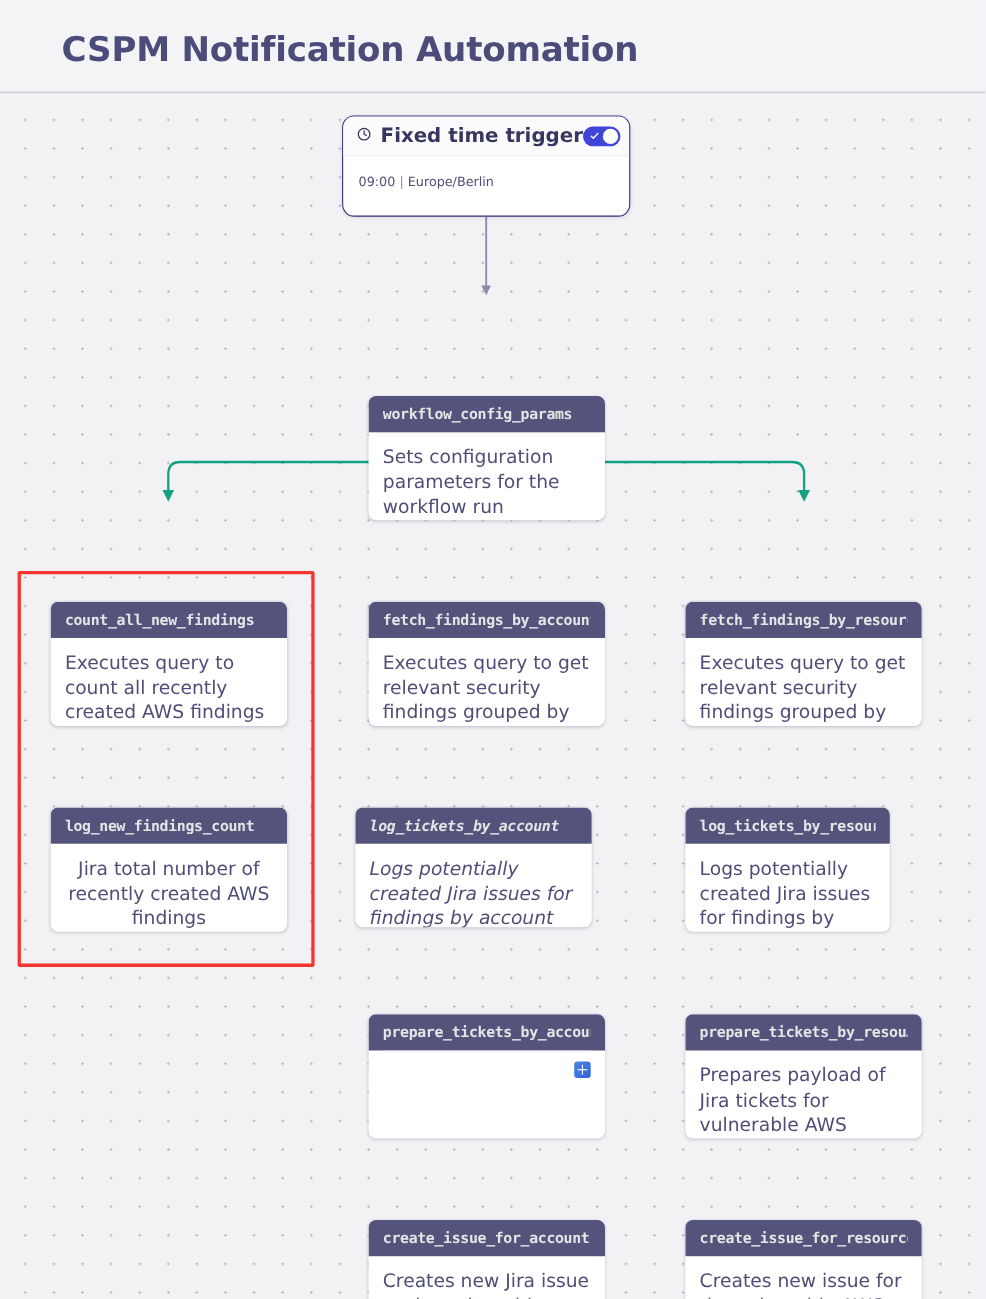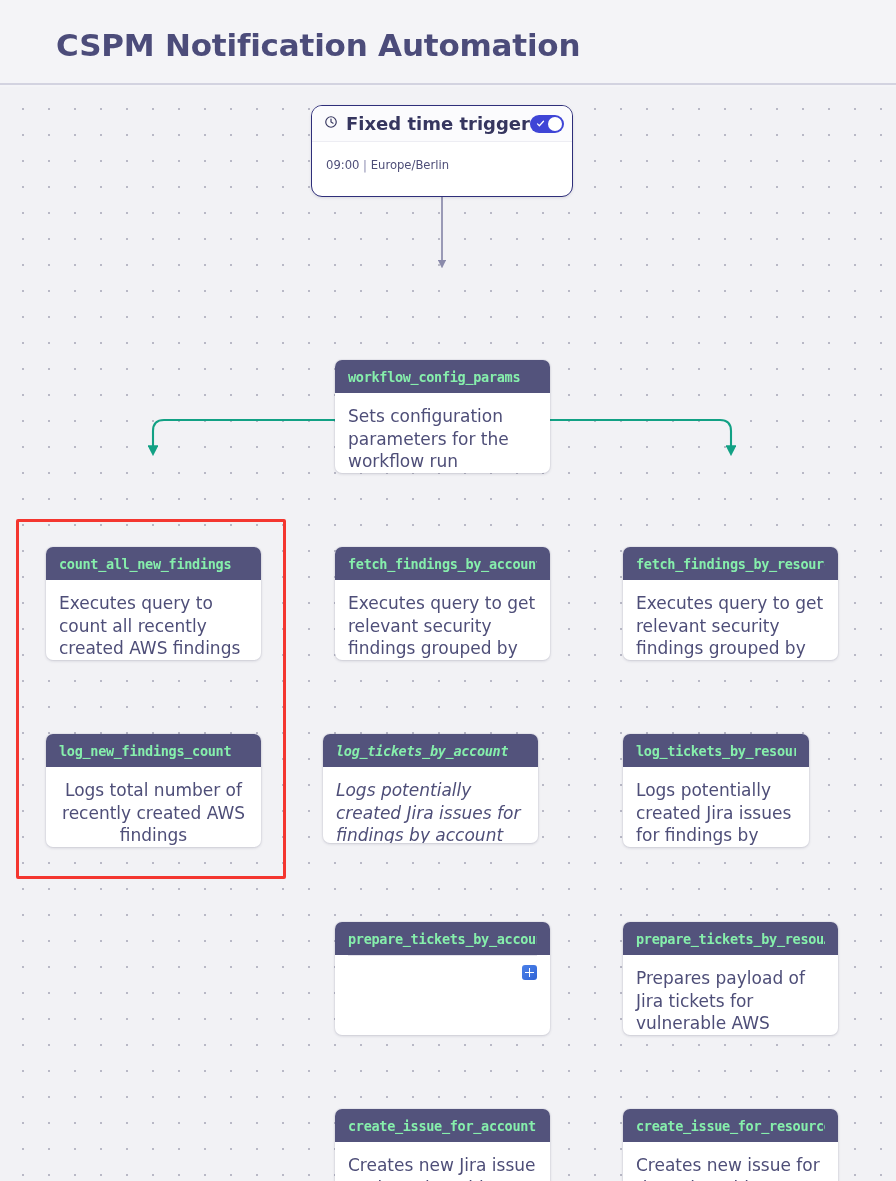--- a/index.html
+++ b/index.html
@@ -64,21 +64,21 @@
     overflow: hidden;
   }
   .node-header {
     background: #53537c;
     height: 33px;
     display: flex;
     align-items: center;
     padding: 0 13px;
   }
   .node-title {
-    color: #86efac;
+    color: #e5e5e5;
     font-size: 13.5px;
     font-weight: bold;
     font-family: "DejaVu Sans Mono", "Liberation Mono", monospace;
     letter-spacing: -0.3px;
     white-space: nowrap;
     overflow: hidden;
   }
   .node-body {
     padding: 12px 13px 9px 13px;
     color: #4e4e78;
@@ -279,21 +279,21 @@
           <div class="node-footer">
             <span style="display: inline-flex; align-items: center;">
               <span class="grid-icon"></span>
             </span>
           </div>
         </div>
         <div class="node" style="left: 46px; top: 647px; width: 215px; height: 113px; text-align: center;">
           <div class="node-header">
             <div class="node-title">log_new_findings_count</div>
           </div>
-          <div class="node-body">Logs total number of recently created AWS findings</div>
+          <div class="node-body">Jira total number of recently created AWS findings</div>
           <div class="node-footer">
             <span style="display: inline-flex; align-items: center;">
               <span class="grid-icon"></span>
             </span>
           </div>
         </div>
         <div class="node" style="left: 323px; top: 647px; width: 215px; height: 109px; font-style: italic;">
           <div class="node-header">
             <div class="node-title">log_tickets_by_account</div>
           </div>

